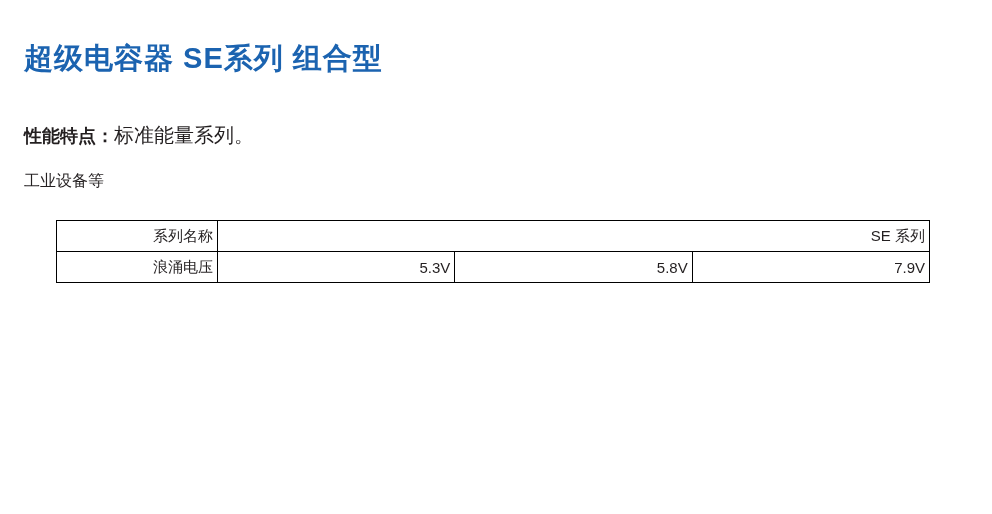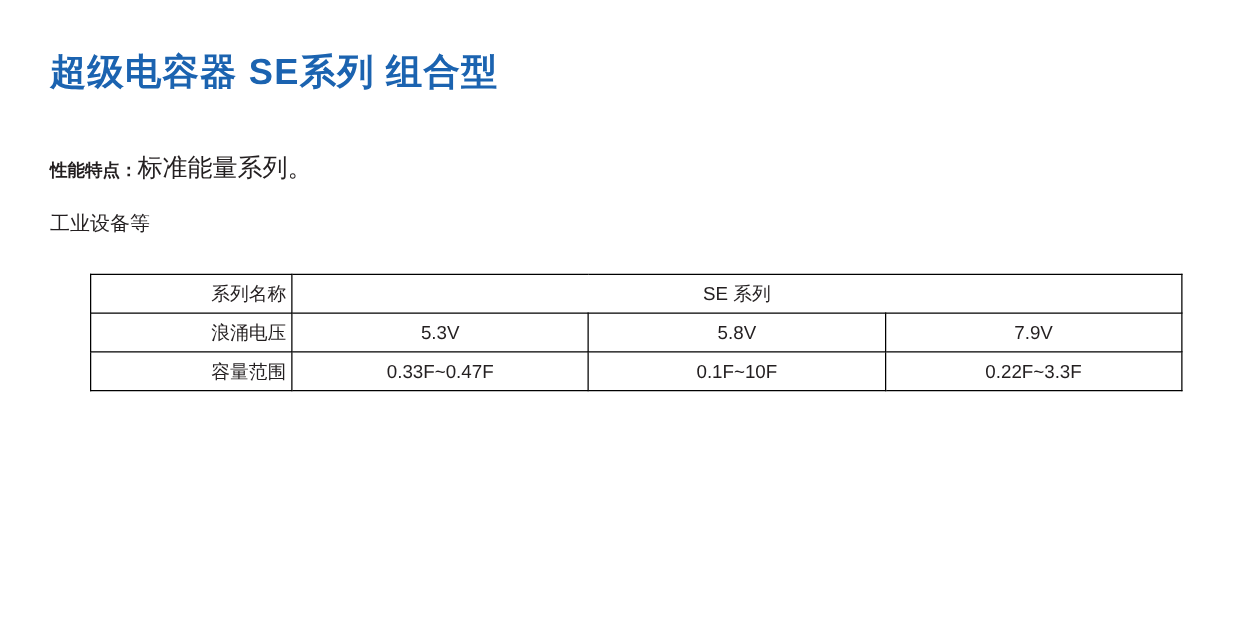--- a/index.html
+++ b/index.html
@@ -12,21 +12,21 @@
     background: #ffffff;
     font-family: "Liberation Sans", sans-serif;
     color: #231f20;
     overflow: hidden;
   }
   .page {
     position: relative;
     width: 992px;
     height: 426px;
     box-sizing: border-box;
-    padding: 38px 44px 0 40px;
+    padding: 38px 44px 0 24px;
   }
   .doc-title {
     font-size: 29px;
     font-weight: bold;
     color: #1b63b0;
     letter-spacing: 1px;
     margin: 0 0 0 0;
     line-height: 40px;
     white-space: nowrap;
   }
@@ -34,21 +34,21 @@
     margin-top: 42px;
   }
   .spec-row {
     font-size: 17px;
     line-height: 30px;
     margin-bottom: 22px;
     color: #231f20;
   }
   .spec-label {
     font-weight: bold;
-    font-size: 14px;
+    font-size: 18px;
   }
   .spec-value {
     font-size: 20px;
   }
   .spec-cont {
     font-size: 16px;
     line-height: 26px;
     margin-top: -6px;
     margin-bottom: 0;
   }
@@ -56,21 +56,21 @@
     border-collapse: collapse;
     margin-top: 26px;
     margin-left: 32px;
     width: 874px;
     table-layout: fixed;
   }
   table.spec-table td {
     border: 1px solid #000000;
     height: 26px;
     font-size: 15px;
-    text-align: center;
+    text-align: right;
     vertical-align: middle;
     padding: 2px 4px;
     color: #231f20;
   }
   table.spec-table td.rowhead {
     width: 152px;
     text-align: right;
   }
   sub {
     font-size: 11px;
@@ -100,22 +100,16 @@
       <tr>
         <td class="rowhead">系列名称</td>
         <td colspan="3">SE 系列</td>
       </tr>
       <tr>
         <td class="rowhead">浪涌电压</td>
         <td>5.3V</td>
         <td>5.8V</td>
         <td>7.9V</td>
       </tr>
-      <tr>
-        <td class="rowhead">容量范围</td>
-        <td>0.33F~0.47F</td>
-        <td>0.1F~10F</td>
-        <td>0.22F~3.3F</td>
-      </tr>
     </tbody>
   </table>
 
 </div>
 
 </body></html>

